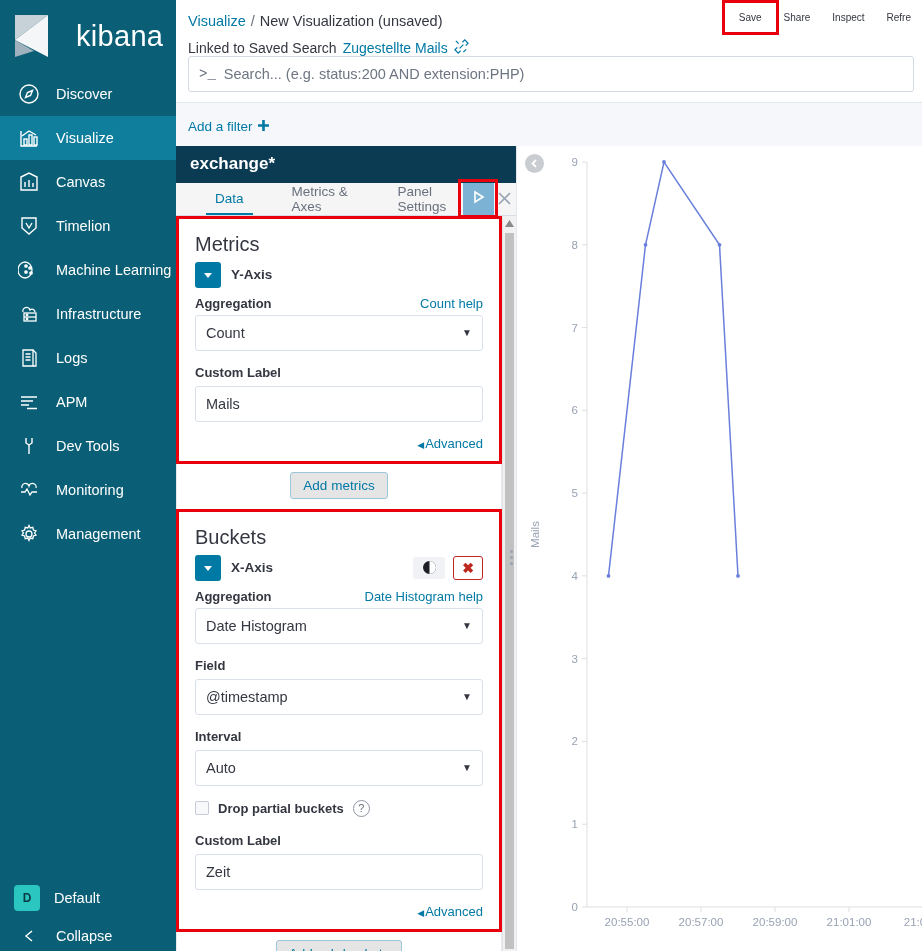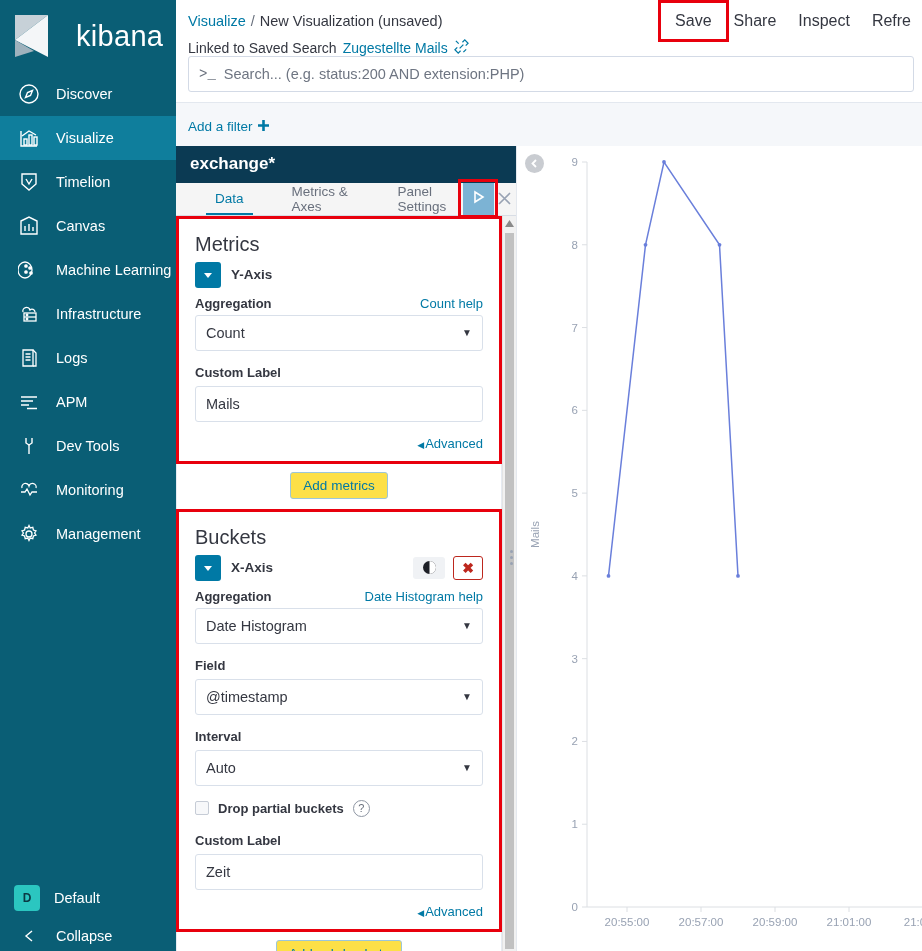--- a/index.html
+++ b/index.html
@@ -44,21 +44,21 @@
   
   .main { flex: 1 1 auto; height: 951px; position: relative; background: #fff; overflow: hidden; }
 
   .topbar { height: 56px; padding: 8px 0 0 12px; position: relative; }
   .crumbs { font-size: 14.5px; color: #343741; padding-top: 5px; }
   .crumbs a { color: #0079a5; text-decoration: none; }
   .crumb-sep { color: #69707d; margin: 0 5px; }
   .linked { font-size: 14px; color: #343741; padding-top: 10px; display: flex; align-items: center; gap: 6px; text-align: center; }
   .linked a { color: #0079a5; text-decoration: none; }
   .topactions { position: absolute; right: 0; top: 4px; display: flex; align-items: center; }
-  .topaction { font-size: 16px; color: #343741; padding: 8px 11px; cursor: pointer; white-space: nowrap; }
+  .topaction { font-size: 10px; color: #343741; padding: 8px 11px; cursor: pointer; white-space: nowrap; }
   .hl-save { position: relative; }
   .hl-save::after {
     content: ""; position: absolute; left: -6px; top: -4px; right: -6px; bottom: -4px;
     border: 3px solid #e8000d; pointer-events: none;
   }
 
   .searchrow { padding: 0 0 0 12px; height: 46px; }
   .searchbox {
     height: 36px; border: 1px solid #d3dae6; border-radius: 3px; background: #fff;
     display: flex; align-items: center; gap: 8px; padding: 0 10px;
@@ -140,21 +140,21 @@
   .adv .tri { font-size: 9px; margin-right: 1px; }
   .cbrow { display: flex; align-items: center; gap: 9px; margin-bottom: 16px; }
   .cbox { width: 14px; height: 14px; border: 1px solid #c6ccd6; background: #f7f8fa; border-radius: 2px; cursor: pointer; }
   .cblbl { font-size: 13px; font-weight: 700; color: #343741; }
   .qmark {
     width: 17px; height: 17px; border: 1.4px solid #8e96a3; border-radius: 50%;
     font-size: 11px; color: #69707d; display: flex; align-items: center; justify-content: center; cursor: pointer;
   }
   .btnbar { display: flex; justify-content: center; padding: 8px 0 10px 0; background: #fff; border-left: 1px solid #e6ebf2; border-right: 1px solid #e6ebf2;}
   .ghostbtn {
-    border: 1px solid #9cc6d9; color: #0079a5; background: #fde047; border-radius: 3px;
+    border: 1px solid #9cc6d9; color: #0079a5; background: #e5e5e5; border-radius: 3px;
     font-size: 13.5px; padding: 5px 12px; cursor: pointer; font-family: "Liberation Sans", sans-serif;
   }
 
   
   .chartpane { flex: 1 1 auto; position: relative; background: #fff; border-left: 1px solid #e4e8ee; }
   .collapse-circle {
     position: absolute; left: 8px; top: 8px; width: 19px; height: 19px; border-radius: 50%;
     background: #c9ccd1; display: flex; align-items: center; justify-content: center; cursor: pointer;
   }
   .drag-dots { position: absolute; left: -7px; top: 404px; width: 6px; cursor: col-resize; }
@@ -201,35 +201,35 @@
           <path d="M4 9 L11 4 L18 8"></path>
         </svg>
       </span>
       <span>Visualize</span>
     </div>
 
 
     <div class="nav-item">
       <span class="nav-ico">
         <svg width="22" height="22" viewBox="0 0 22 22" fill="none" stroke="#fff" stroke-width="1.4">
+          <path d="M3 6 L11 2 L19 6 L19 19 L3 19 Z"></path>
+            <path d="M7 11 L7 16 M11 9 L11 16 M15 12 L15 16"></path>
+        </svg>
+      </span>
+      <span>Canvas</span>
+    </div>
+
+    <div class="nav-item">
+      <span class="nav-ico">
+        <svg width="22" height="22" viewBox="0 0 22 22" fill="none" stroke="#fff" stroke-width="1.4">
           <path d="M4 3 L18 3 L18 13 L11 19 L4 13 Z"></path>
             <path d="M8 8 L11 13 L14 8"></path>
         </svg>
       </span>
       <span>Timelion</span>
-    </div>
-
-    <div class="nav-item">
-      <span class="nav-ico">
-        <svg width="22" height="22" viewBox="0 0 22 22" fill="none" stroke="#fff" stroke-width="1.4">
-          <path d="M3 6 L11 2 L19 6 L19 19 L3 19 Z"></path>
-            <path d="M7 11 L7 16 M11 9 L11 16 M15 12 L15 16"></path>
-        </svg>
-      </span>
-      <span>Canvas</span>
     </div>
 
     <div class="nav-item">
       <span class="nav-ico">
         <svg width="22" height="22" viewBox="0 0 22 22" fill="none" stroke="#fff" stroke-width="1.3">
           <path d="M7 3 A7 8 0 0 0 7 19 A7 8 0 0 0 7 3 Z"></path>
           <circle cx="8" cy="7" r="1.2" fill="#fff"></circle>
             <circle cx="12" cy="9" r="1.2" fill="#fff"></circle>
           <circle cx="8" cy="13" r="1.2" fill="#fff"></circle>
             <circle cx="13" cy="14" r="1.2" fill="#fff"></circle>

